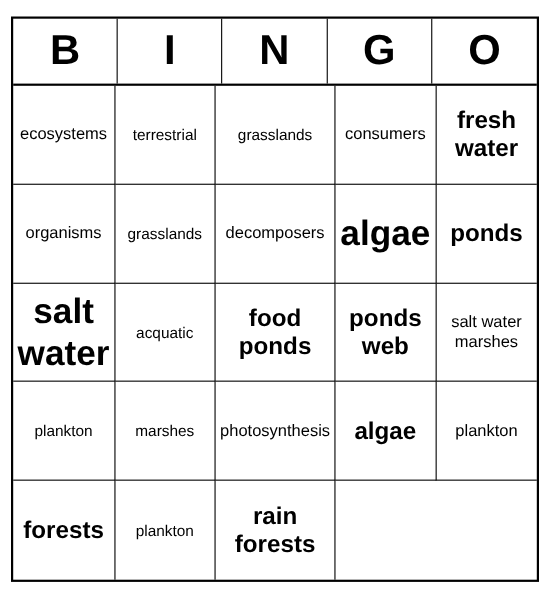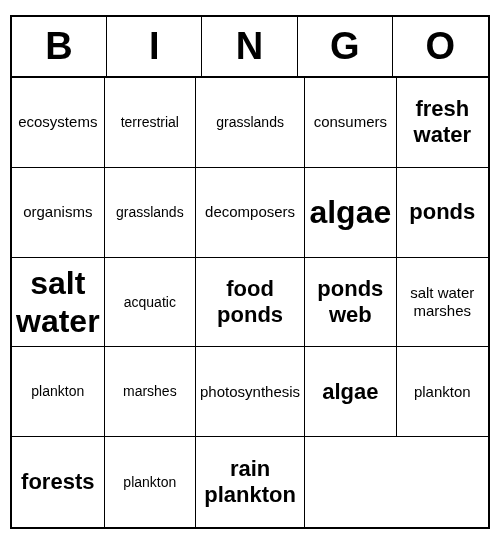--- a/index.html
+++ b/index.html
@@ -141,16 +141,16 @@
       <div class="bingo-cell">
         <span class="cell-text size-small">plankton</span>
       </div>
       <div class="bingo-cell">
         <span class="cell-text size-large">forests</span>
       </div>
       <div class="bingo-cell">
         <span class="cell-text size-normal">plankton</span>
       </div>
       <div class="bingo-cell">
-        <span class="cell-text size-large">rain plankton</span>
+        <span class="cell-text size-large">rain forests</span>
       </div>
     </div>
 </div>
 
 </body></html>

